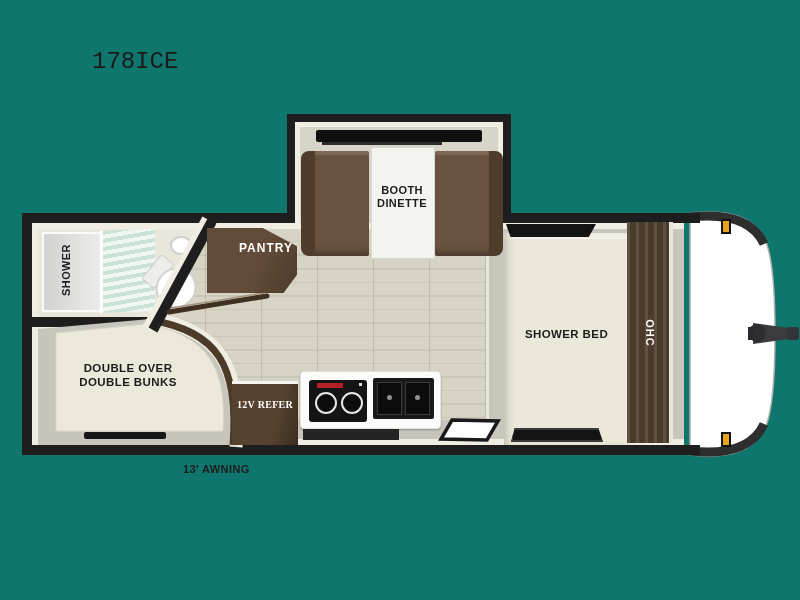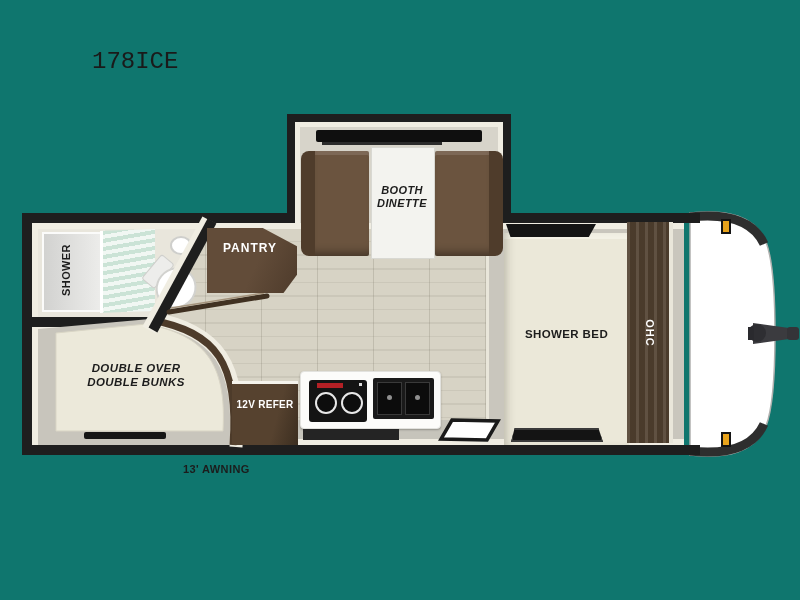--- a/index.html
+++ b/index.html
@@ -72,24 +72,24 @@
     clip-path:polygon(0 0,100% 0,92% 100%,5% 100%);}
   #bed-foot-window{left:511px;top:428px;width:92px;height:14px;background:#141414;
     clip-path:polygon(4% 0,95% 0,100% 100%,0 100%);box-shadow:inset 0 0 0 2px #3a3a3a;}
   #ohc{left:627px;top:222px;width:46px;height:221px;box-sizing:border-box;border-right:4px solid #e9e6da;
     background-color:#50402f;
     background-image:repeating-linear-gradient(90deg,rgba(255,255,255,.09) 0 3px,rgba(0,0,0,.08) 3px 9px);}
   
   .lbl{position:absolute;font-weight:bold;font-size:11.5px;line-height:1.18;letter-spacing:.4px;
     color:#1c1c1c;text-align:center;white-space:pre-line;}
   .lbl-light{color:#ffffff;}
-  #lbl-booth{left:356px;top:184px;width:92px;font-size:11px;font-style:italic;}
-  #lbl-pantry{left:207px;top:241px;width:86px;font-size:12px;letter-spacing:1px;}
-  #lbl-bunks{left:52px;top:362px;width:168px;font-style:italic;}
-  #lbl-refer{left:232px;top:399px;width:66px;font-size:10px;letter-spacing:.3px;}
+  #lbl-booth{left:356px;top:184px;width:92px;font-size:11px;}
+  #lbl-pantry{left:207px;top:241px;width:86px;font-size:12px;letter-spacing:1px;text-align:right;}
+  #lbl-bunks{left:44px;top:362px;width:168px;}
+  #lbl-refer{left:232px;top:399px;width:66px;font-size:10px;letter-spacing:.3px;font-family:Liberation Serif, serif;}
   #lbl-queen{left:504px;top:328px;width:125px;}
   #lbl-awning{left:183px;top:463px;width:80px;font-size:11px;text-align:left;}
   .rot-wrap{position:absolute;display:flex;align-items:center;justify-content:center;}
   #lbl-shower-wrap{left:44px;top:248px;width:44px;height:44px;transform:rotate(-90deg);}
   #lbl-ohc-wrap{left:628px;top:311px;width:44px;height:44px;transform:rotate(90deg);}
   #lbl-shower-wrap .lbl,#lbl-ohc-wrap .lbl{position:static;}
   #lbl-shower-wrap .lbl{font-size:11px;}
   #lbl-ohc-wrap .lbl{font-size:11px;letter-spacing:1px;}
 </style>
 </head>

